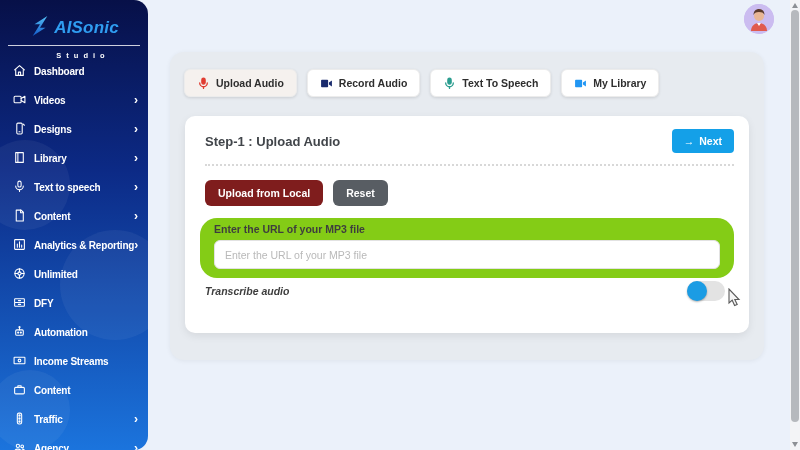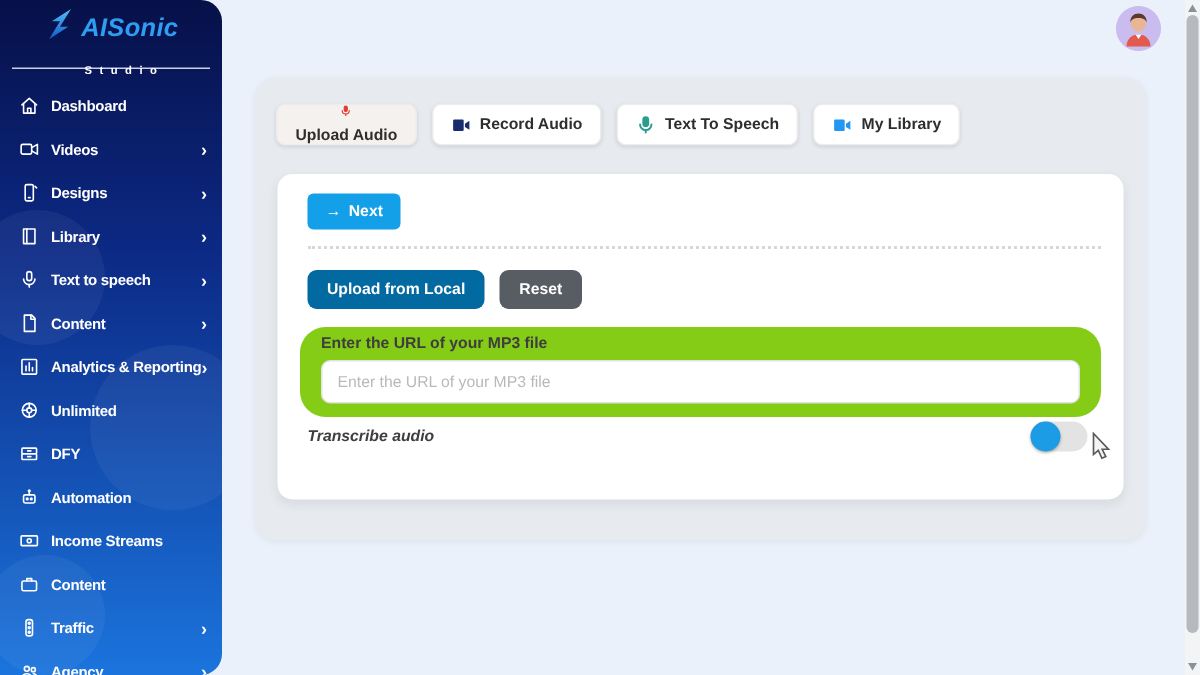--- a/index.html
+++ b/index.html
@@ -7,21 +7,21 @@
   body { position:relative; background:#ebf1fa; font-family:"Liberation Sans", sans-serif; }
 
   
   .sidebar { position:absolute; left:0; top:0; width:148px; height:450px;
     background:linear-gradient(180deg,#071048 0%,#0c2a86 38%,#1b74dd 100%);
     border-radius:0 14px 14px 0; z-index:2; overflow:hidden; }
   .wm { position:absolute; background:#fff; opacity:.05; border-radius:50%; }
   .wm1 { width:90px; height:90px; left:-20px; top:140px; }
   .wm2 { width:110px; height:110px; left:60px; top:230px; }
   .wm3 { width:80px; height:80px; left:-10px; top:370px; }
-  .logo { position:relative; height:42px; padding-top:5px; text-align:center; }
+  .logo { position:relative; height:42px; padding-top:15px; text-align:center; }
   .logo-row { display:flex; align-items:center; justify-content:center; gap:3px; }
   .brand-name { font-size:17px; font-weight:bold; color:#2f9df1; font-style:italic; letter-spacing:.2px; }
   .brand-sub { display:block; color:#fff; font-size:7.5px; font-weight:bold; letter-spacing:5px; margin-top:10px; margin-left:18px; }
   .sidebar-divider { margin:3px 8px 0; border-bottom:1px solid rgba(255,255,255,.8); }
   .nav { position:relative; margin-top:2px; }
   .nav-item { display:flex; align-items:flex-end; height:29px; padding:0 10px 0 12px;
     color:#fff; cursor:pointer; }
   .nav-icon { width:14px; height:14px; display:flex; align-items:center; justify-content:center; flex:0 0 14px; }
   .nav-icon svg { width:13px; height:13px; stroke:#fff; fill:none; stroke-width:2; stroke-linecap:round; stroke-linejoin:round; }
   .nav-label { margin-left:8px; font-size:10px; font-weight:bold; white-space:nowrap; letter-spacing:-.2px; }
@@ -32,37 +32,37 @@
     background:#cbbcf0; overflow:hidden; cursor:pointer; z-index:3; }
 
   
   .container { position:absolute; left:170px; top:52px; width:594px; height:308px;
     background:#e7ebf0; border-radius:14px; box-shadow:0 1px 5px rgba(0,0,0,.06); }
   .tabs { position:absolute; top:17px; left:14px; display:flex; gap:10px; }
   .tab { height:28px; display:flex; align-items:center; gap:6px; padding:0 12px;
     background:#fff; border:1px solid #ececec; border-radius:6px;
     font-size:10.5px; font-weight:bold; color:#2e2e2e;
     box-shadow:0 1px 3px rgba(0,0,0,.12); cursor:pointer; white-space:nowrap; }
-  .tab.active { background:#f5f1ee;flex-direction:column; }
+  .tab.active { background:#f5f1ee; }
   .tab svg { width:13px; height:13px; }
 
   
   .card { position:absolute; left:15px; top:64px; width:564px; height:217px;
     background:#fff; border-radius:10px; box-shadow:0 3px 8px rgba(0,0,0,.08); }
   .card-head { display:flex; align-items:center; justify-content:space-between;
     padding:13px 15px 0 20px; }
   .step-title { font-size:13px; font-weight:bold; color:#41454a; }
   .next-btn { background:#14a0e8; color:#fff; border:none; border-radius:4px;
     font-size:10.5px; font-weight:bold; padding:6px 12px; display:flex; align-items:center; gap:5px;
     cursor:pointer; font-family:inherit; }
   .dotted { margin:11px 15px 0 20px; border-top:2px dotted #d8d8d8; }
   .btn-row { margin:14px 0 0 20px; display:flex; gap:10px; }
   .btn { border:none; border-radius:6px; color:#fff; font-size:10.5px; font-weight:bold;
     padding:7px 13px; cursor:pointer; font-family:inherit; }
-  .btn-primary { background:#0369a1; }
+  .btn-primary { background:#7f1d1d; }
   .btn-gray { background:#585d63; }
   .url-box { margin:12px 15px 0; background:#84cc16; border-radius:17px; padding:5px 14px 9px; }
   .url-label { font-size:10.5px; font-weight:bold; color:#3e3e3e; }
   .url-input { margin-top:5px; width:100%; height:29px; background:#fff; border:1px solid #e2e2e2;
     border-radius:6px; padding:0 10px; font-size:10.5px; color:#444; font-family:inherit; outline:none; }
   .url-input::placeholder { color:#b9b9b9; }
   .trans-row { margin:3px 24px 0 20px; display:flex; align-items:center; justify-content:space-between;font-style:italic; }
   .trans-label { font-size:10.5px; font-weight:bold; color:#3e3e3e; }
   .toggle { position:relative; width:38px; height:20px; background:#e3e3e3; border-radius:10px; cursor:pointer; }
   .toggle-knob { position:absolute; left:0; top:0; width:20px; height:20px; border-radius:50%;
@@ -307,20 +307,21 @@
     <div class="tab">
       <svg viewBox="0 0 24 24">
           <path fill="#2196f3" d="M2 6.5A1.5 1.5 0 0 1 3.5 5h10A1.5 1.5 0 0 1 15 6.5v11a1.5 1.5 0 0 1-1.5 1.5h-10A1.5 1.5 0 0 1 2 17.5zM16.5 10 22 6.5v11L16.5 14z"></path>
         </svg>
       <span>My Library</span>
     </div>
   </div>
 
   <div class="card">
     <div class="card-head">
+      <span class="step-title">Step-1 : Upload Audio</span>
       <button class="next-btn">
         <span>→</span>
         <span>Next</span>
       </button>
     </div>
     <div class="dotted"></div>
 
     <div class="btn-row">
       <button class="btn btn-primary">Upload from Local</button>
       <button class="btn btn-gray">Reset</button>

